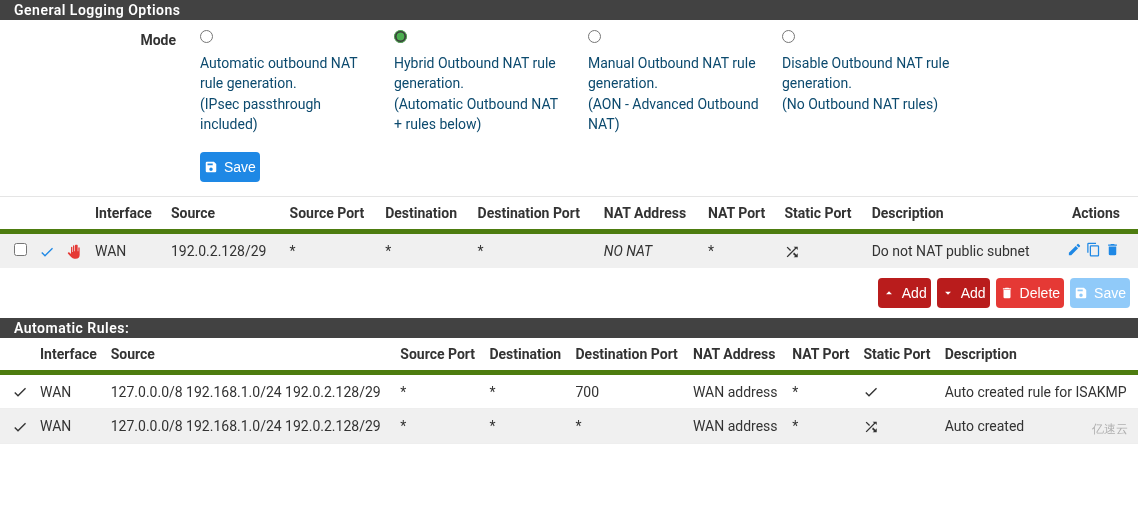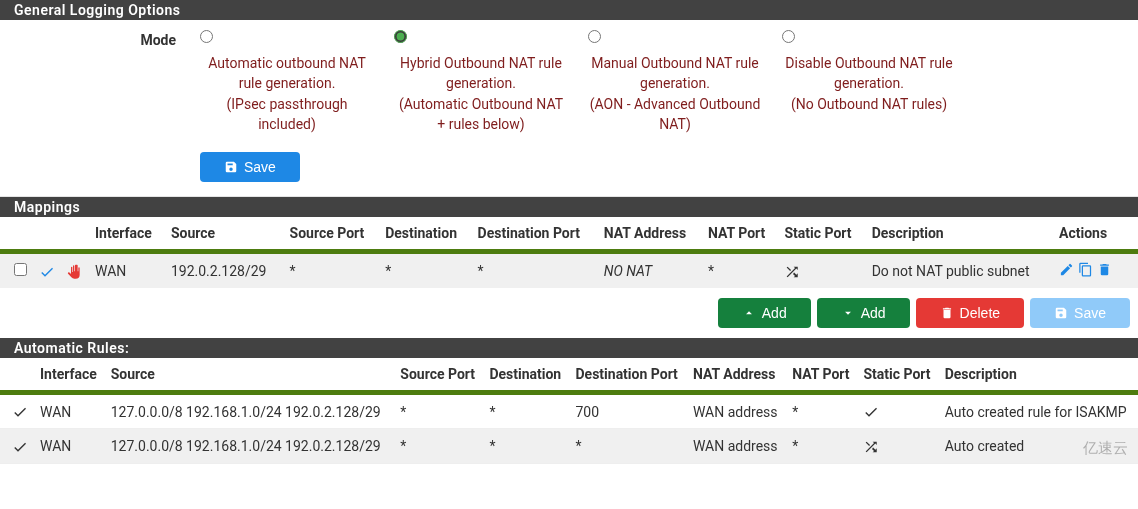--- a/index.html
+++ b/index.html
@@ -4,41 +4,41 @@
 <style>
 * { box-sizing: border-box; margin: 0; padding: 0; }
 body { font-family: -apple-system, "Segoe UI", Roboto, Arial, sans-serif; font-size: 14px; color: #333; background: #fff; width: 1138px; }
 .panel-header { background: #424242; color: #fff; padding: 2px 14px; font-weight: 600; letter-spacing: 0.5px; }
 .mode-section { padding: 10px 14px 18px; }
 .mode-row { display: flex; align-items: flex-start; }
 .mode-label-col { width: 186px; text-align: right; font-weight: 700; padding-right: 24px; padding-top: 2px; }
 .mode-options { flex: 1; display: flex; gap: 0; }
 .mode-option { width: 194px; padding-right: 20px; }
 .mode-option input[type=radio] { accent-color: #4caf50; margin-bottom: 10px; }
-.mode-option .opt-text { color: #7f1d1d; line-height: 1.45; text-align: center; }
+.mode-option .opt-text { color: #0c4a6e; line-height: 1.45; }
 .save-row { padding: 0 0 14px 200px; border-bottom: 1px solid #e5e5e5; }
-.btn { display: inline-flex; align-items: center; gap: 6px; padding: 7px 24px; border: none; border-radius: 4px; color: #fff; font-size: 14px; cursor: pointer; }
+.btn { display: inline-flex; align-items: center; gap: 6px; padding: 7px 4px; border: none; border-radius: 4px; color: #fff; font-size: 14px; cursor: pointer; }
 .btn-primary { background: #1e88e5; }
-.btn-success { background: #15803d; }
+.btn-success { background: #b91c1c; }
 .btn-danger { background: #e53935; }
 .btn-info { background: #90caf9; }
 .icon-svg { width: 14px; height: 14px; fill: currentColor; vertical-align: middle; }
 table { width: 100%; border-collapse: collapse; }
 th, td { text-align: left; padding: 8px 6px; font-size: 14px; }
 thead th { font-weight: 700; border-bottom: 5px solid #4d7c0f; }
 .mappings-tbl tbody tr { background: #f0f0f0; }
-.col-right { text-align: left; }
+.col-right { text-align: right; }
 .nat-em { font-style: italic; }
 .action-icons { display: inline-flex; gap: 4px; color: #1e88e5; }
 .action-icons svg { width: 15px; height: 15px; fill: currentColor; cursor: pointer; }
 .btn-row { display: flex; justify-content: flex-end; gap: 6px; padding: 10px 8px; }
 .auto-tbl tbody tr:nth-child(2) td { background: #f0f0f0; }
 .auto-tbl td { border-bottom: 1px solid #eee; }
 .checkbox-cell input { cursor: pointer; }
-.watermark { position: absolute; right: 10px; bottom: 6px; opacity: 0.35; font-size: 15px; }
+.watermark { position: absolute; right: 10px; bottom: 6px; opacity: 0.35; font-size: 12px; }
 .section-wrap { position: relative; }
 .hdr-pad { padding-left: 14px; }
 .col-check { width: 14px; }
 .col-status { width: 28px; }
 .th-actions { padding-right: 18px; }
 .auto-check-col { width: 34px; padding-left: 12px; }
 </style>
 </head>
 <body>
 
@@ -84,21 +84,20 @@
 
 <div class="save-row">
   <button class="btn btn-primary">
     <svg class="icon-svg" viewBox="0 0 24 24">
           <path d="M17 3H5a2 2 0 0 0-2 2v14a2 2 0 0 0 2 2h14a2 2 0 0 0 2-2V7l-4-4zm-5 16a3 3 0 1 1 0-6 3 3 0 0 1 0 6zm3-10H6V6h9v3z"></path>
         </svg>
     <span>Save</span>
   </button>
 </div>
 
-<div class="panel-header">Mappings</div>
 
 <table class="mappings-tbl">
   <thead>
     <tr>
       <th class="col-check hdr-pad"></th>
       <th class="col-status"></th>
       <th class="col-status"></th>
       <th>Interface</th>
       <th>Source</th>
       <th>Source Port</th>

